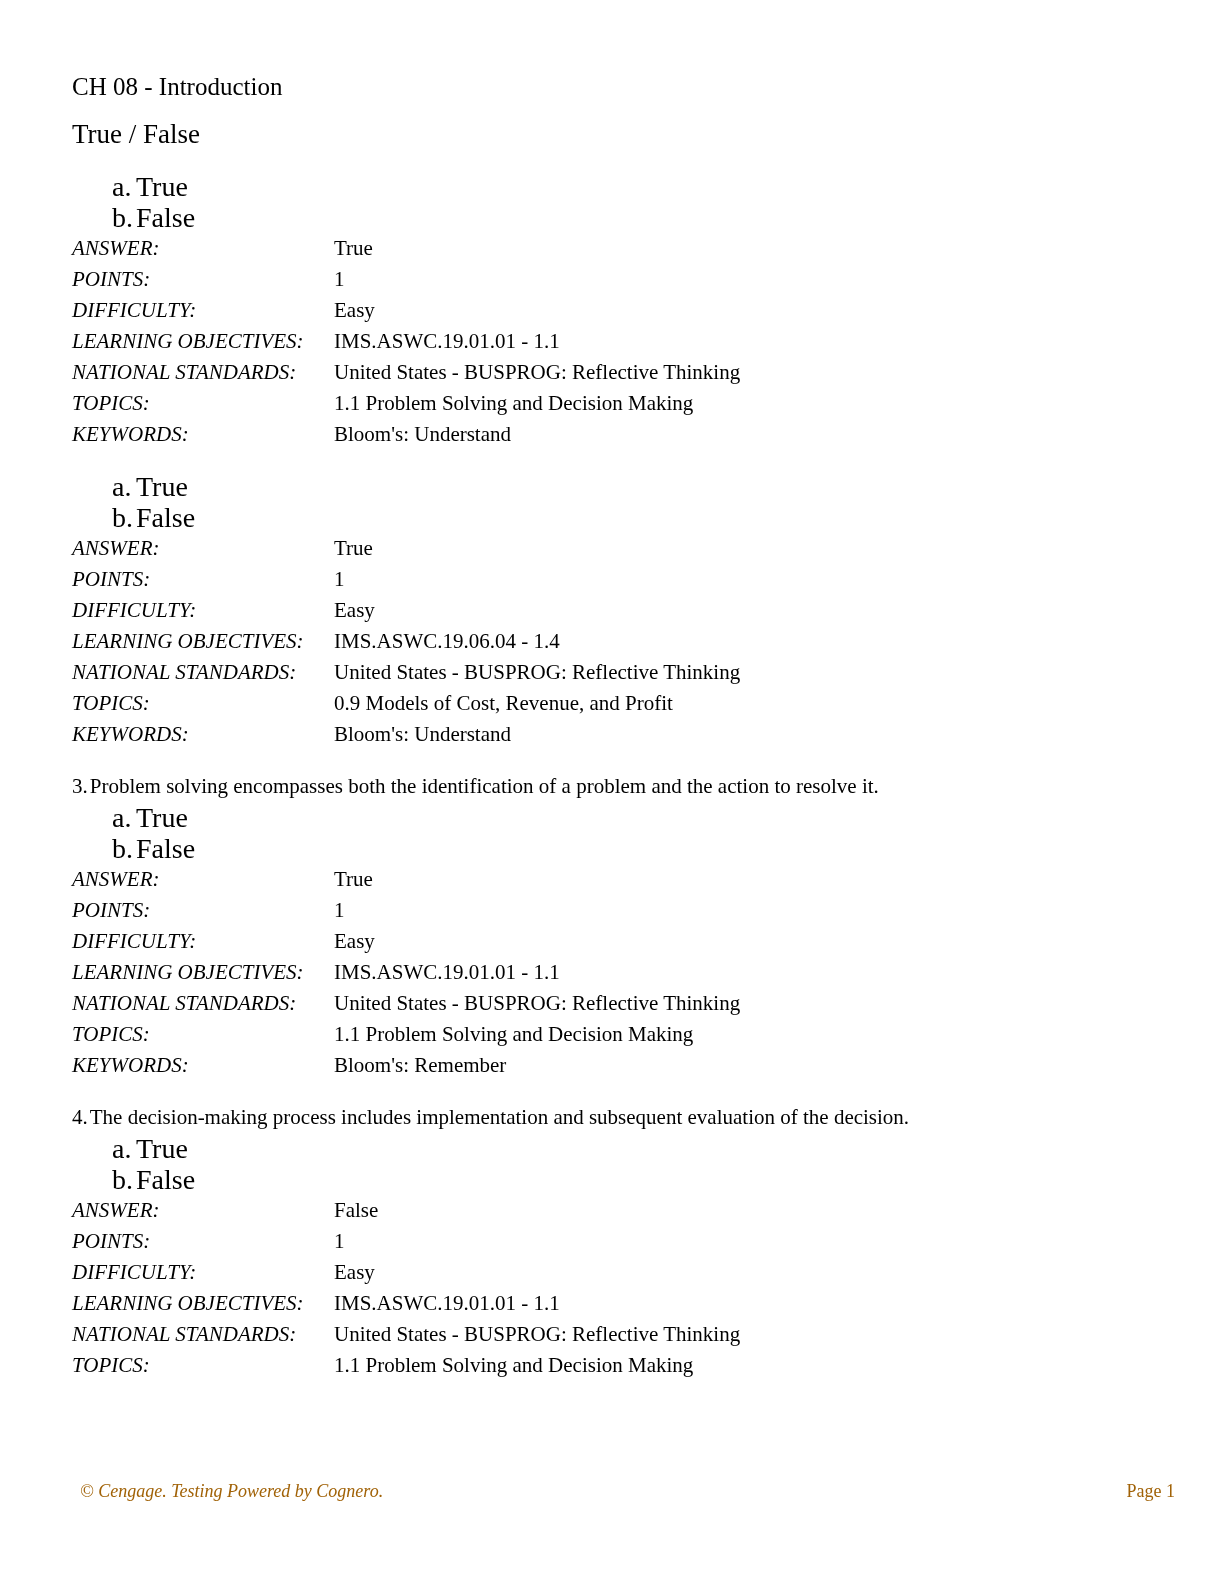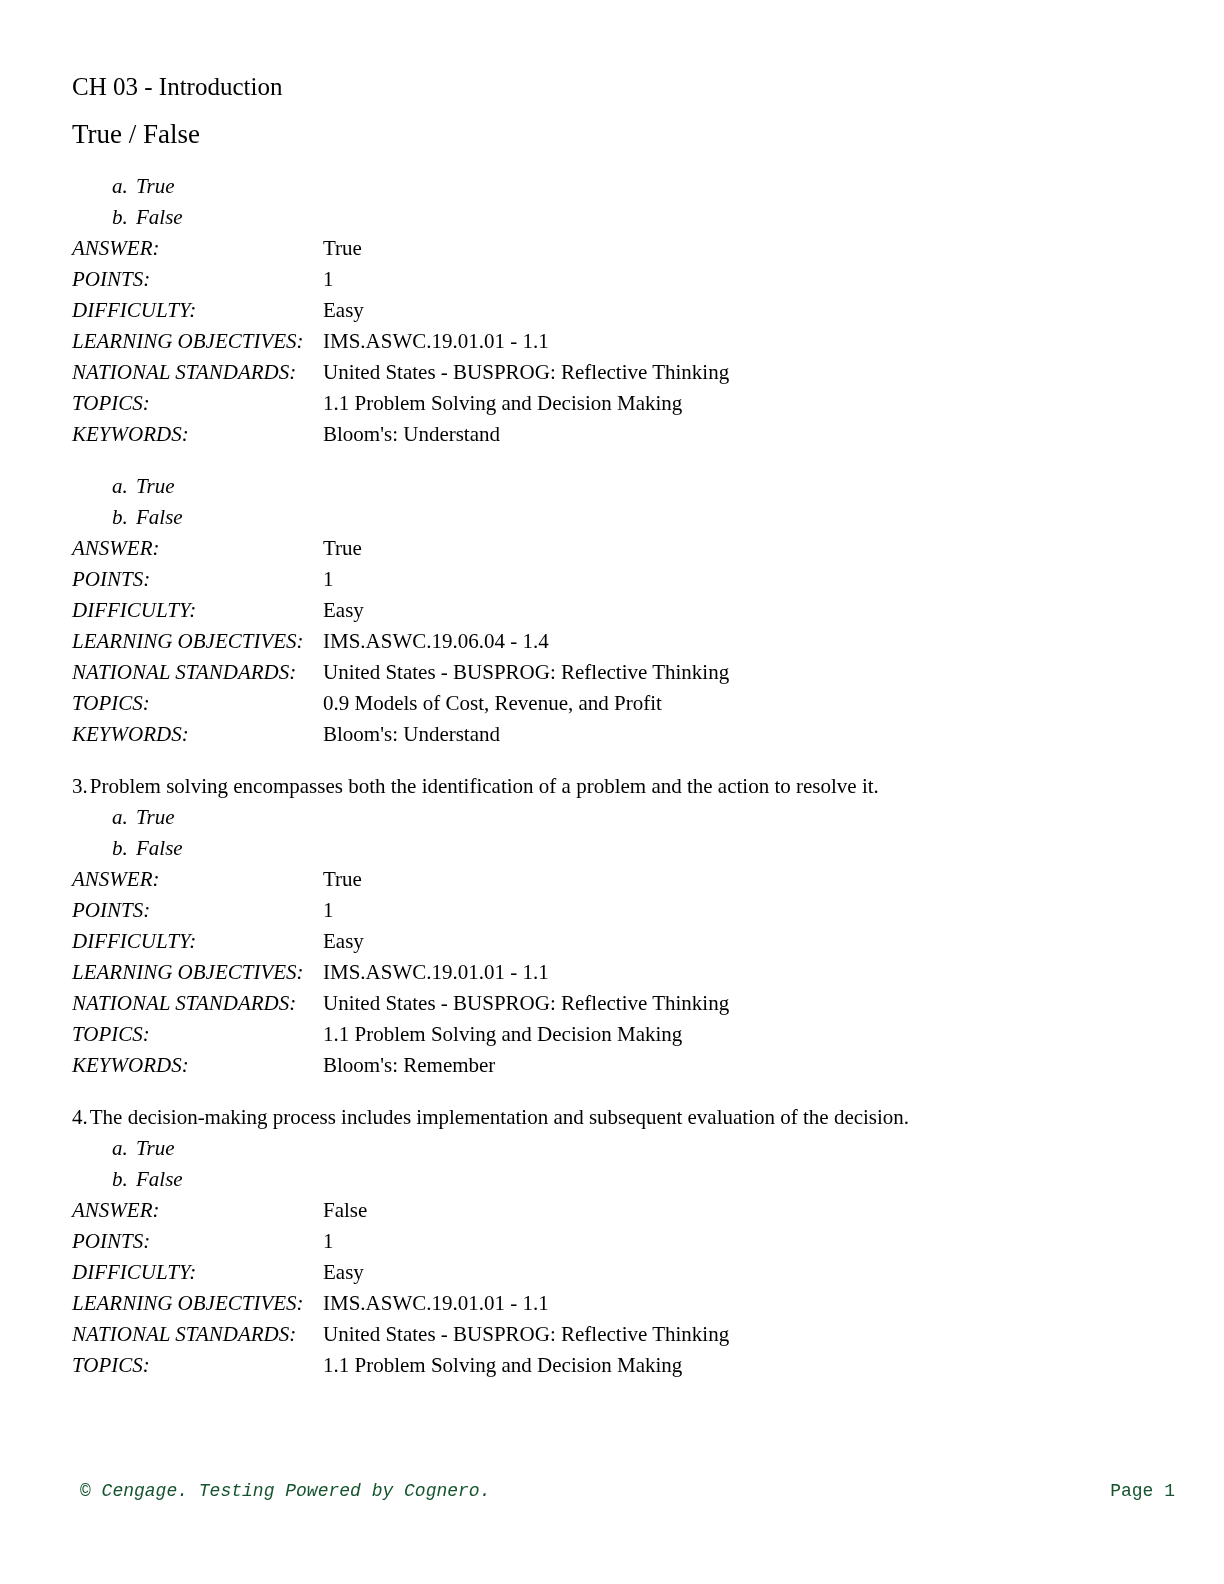--- a/index.html
+++ b/index.html
@@ -31,62 +31,62 @@
   }
   .question { margin-top: 21px; }
   .q-text {
     margin: 0;
     font-size: 21px;
     line-height: 31px;
     max-width: 1015px;
   }
   .q-num { margin-right: 2px; }
   .opt {
-    font-size: 21px;
+    font-size: 28px;
     line-height: 31px;
     padding-left: 40px;
-    font-style: italic;
   }
   .opt-letter {
     display: inline-block;
     min-width: 24px;
   }
   .meta-row {
     display: flex;
     font-size: 21px;
     line-height: 31px;
+    gap: 11px;
   }
   .meta-label {
     font-style: italic;
     flex: 0 0 251px;
     width: 251px;
   }
   .meta-value { flex: 1; }
   .footer {
     position: absolute;
     left: 80px;
     right: 49px;
     top: 1480px;
     display: flex;
     justify-content: space-between;
     align-items: baseline;
-    font-family: Liberation Mono, monospace;
+    font-family: Liberation Serif, serif;
     font-size: 18px;
     line-height: 22px;
-    color: #14532d;
+    color: #a16207;
   }
   .footer-left { font-style: italic; }
 </style>
 </head>
 <body>
 
 <div class="page">
   <div class="content">
 
-    <h1 class="doc-title">CH 03 - Introduction</h1>
+    <h1 class="doc-title">CH 08 - Introduction</h1>
     <div class="section-label">True / False</div>
 
     <section class="question">
       <div class="opt"><span class="opt-letter">a.</span><span>True</span></div>
       <div class="opt"><span class="opt-letter">b.</span><span>False</span></div>
       <div class="meta-row">
           <span class="meta-label">ANSWER:</span>
           <span class="meta-value">True</span>
         </div>
       <div class="meta-row">

